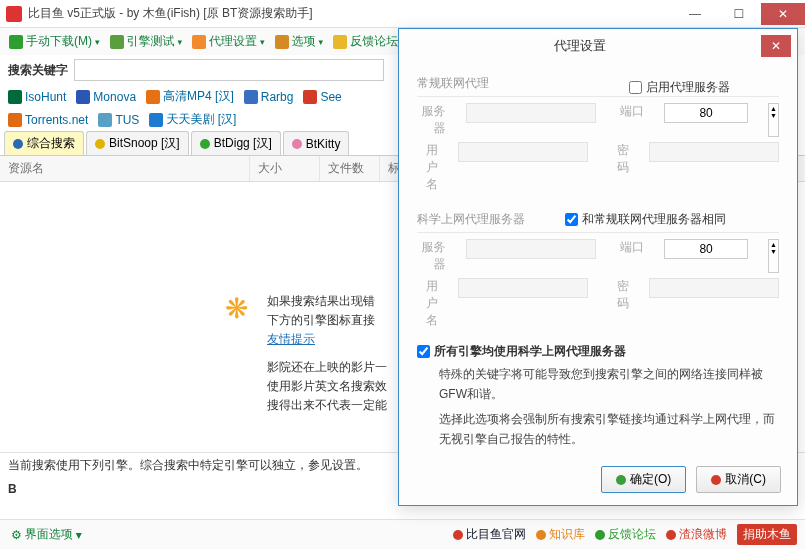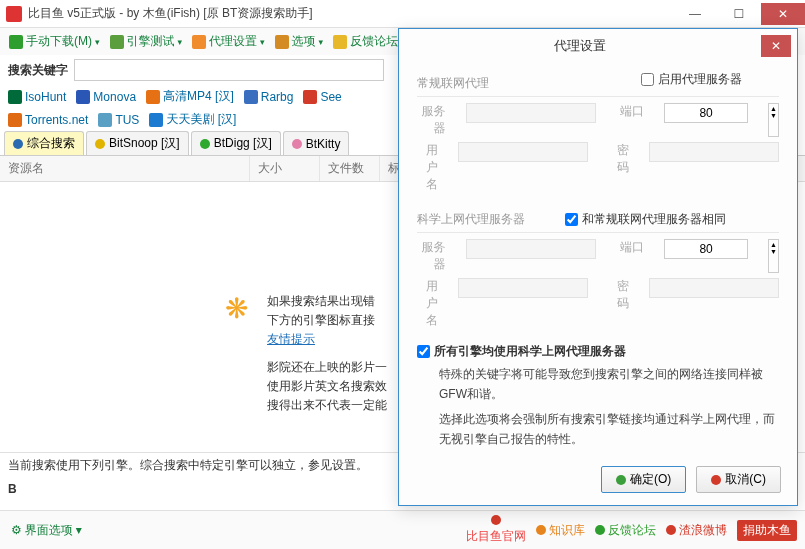--- a/index.html
+++ b/index.html
@@ -181,21 +181,21 @@
   <span style="font-weight:bold;color:#333">B</span>
 </div>
 
 <div class="bottom-bar">
   <div class="tb-item">
     <span>⚙</span>
     <span>界面选项</span>
     <span>▾</span>
   </div>
   <div class="bottom-links" id="blinks">
-      <a href="#" style="color: #ef4444; flex-direction: column;">
+      <a href="#" style="color: #0f172a;">
         <span class="dot" style="background:#d23a2a"></span>
         <span>比目鱼官网</span>
       </a>
       <a href="#" style="color: rgb(230, 132, 29);">
         <span class="dot" style="background:#e6841d"></span>
         <span>知识库</span>
       </a>
       <a href="#" style="color: rgb(46, 158, 46);">
         <span class="dot" style="background:#2e9e2e"></span>
         <span>反馈论坛</span>
@@ -209,21 +209,21 @@
 </div>
 
 <div class="dialog">
   <div class="dlg-title">
     <span>代理设置</span>
     <div class="dlg-close">✕</div>
   </div>
   <div class="dlg-body">
 
     <div class="fieldset">
-      <div style="display:flex;align-items:flex-start;gap:52px">
+      <div style="display:flex;align-items:flex-end;gap:40px">
         <span class="fs-legend">常规联网代理</span>
         <label class="fs-check" style="margin-left:100px;color:#333">
           <input type="checkbox" style="">
           <span>启用代理服务器</span>
         </label>
       </div>
       <div class="legend-divider"></div>
       <div class="fs-row">
         <span class="fs-label">服务器</span>
         <input class="fs-input" disabled="" style="">

